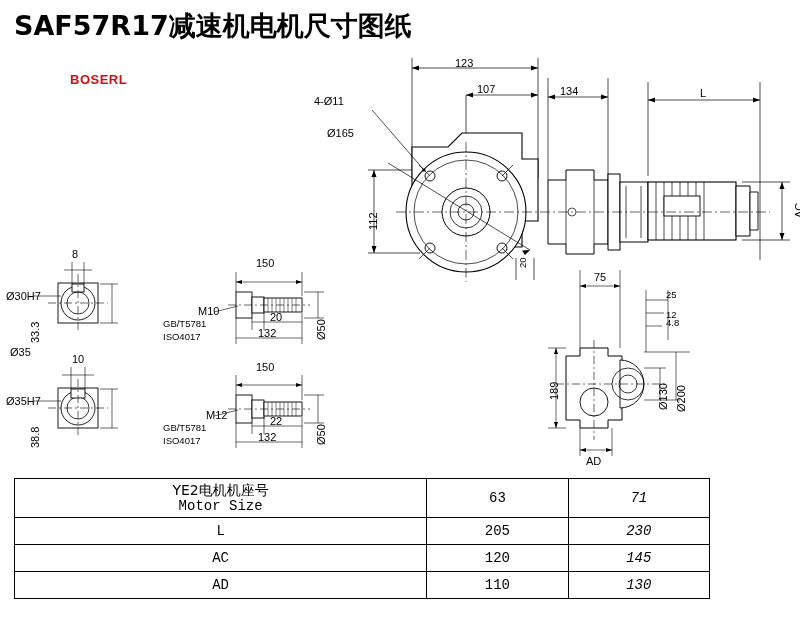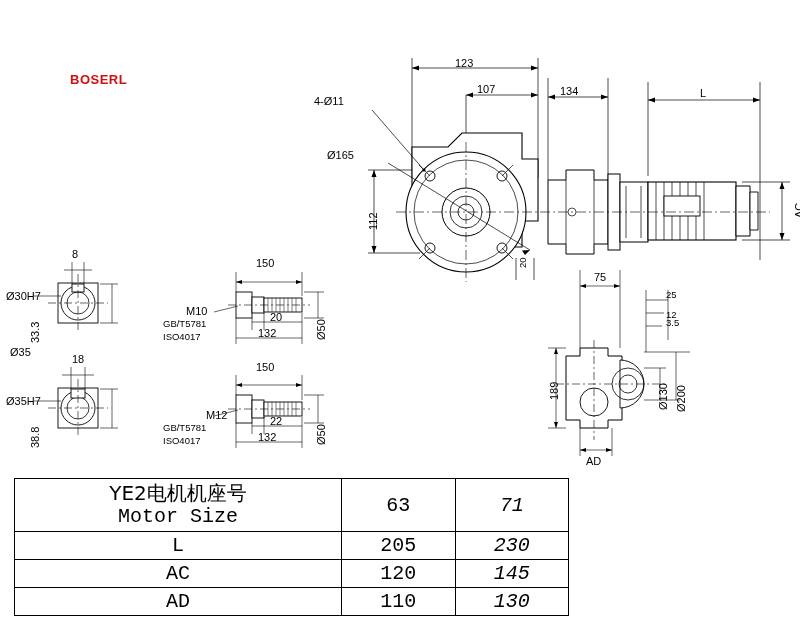--- a/index.html
+++ b/index.html
@@ -38,23 +38,23 @@
     white-space: nowrap;
     line-height: 1;
   }
   .lbl.sm { font-size: 9.5px; }
   .rot90 { transform-origin: left top; transform: rotate(-90deg); }
 
   
   table.spec {
     position: absolute;
     left: 14px; top: 478px;
-    width: 555px;
+    width: 696px;
     border-collapse: collapse;
-    font-size: 20px;
+    font-size: 14px;
   }
   table.spec td {
     border: 1px solid #000;
     text-align: center;
     padding: 2px 4px;
     height: 27px;
   }
   table.spec td.head2 {
     line-height: 1.15;
     padding: 3px 4px;
@@ -63,20 +63,21 @@
   table.spec .c2 { width: 118px; text-align: center; }
   table.spec .c3 { width: 118px; font-style: italic; }
   .cn { font-family: "DejaVu Sans", sans-serif; }
   .mono { font-family: "Liberation Mono", monospace; }
 </style>
 </head>
 <body>
 
 <div id="page">
 
+  <div class="title cn">SAF57R17减速机电机尺寸图纸</div>
   <div class="logo">BOSERL</div>
 
   <svg class="dwg" width="800" height="627" viewBox="0 0 800 627">
     <g fill="none" stroke="#000" stroke-width="1" stroke-linecap="butt">
 
       <g stroke-width="0.7">
         <line x1="412" y1="58" x2="412" y2="178"></line>
         <line x1="538" y1="58" x2="538" y2="178"></line>
         <line x1="412" y1="68" x2="538" y2="68"></line>
         <path d="M412 68 l7 -2.5 v5 z" fill="#000" stroke="none"></path>
@@ -378,44 +379,44 @@
 
     </g>
   </svg>
 
   <div class="lbl" style="left:455px; top:58px;">123</div>
   <div class="lbl" style="left:477px; top:84px;">107</div>
   <div class="lbl" style="left:560px; top:86px;">134</div>
   <div class="lbl" style="left:700px; top:88px;">L</div>
   <div class="lbl rot90" style="left:794px; top:218px;">AC</div>
   <div class="lbl" style="left:314px; top:96px;">4-Ø11</div>
-  <div class="lbl" style="left:327px; top:150px;">Ø165</div>
+  <div class="lbl" style="left:327px; top:128px;">Ø165</div>
   <div class="lbl rot90" style="left:368px; top:230px;">112</div>
   <div class="lbl sm rot90" style="left:518px; top:268px;">20</div>
 
   <div class="lbl" style="left:594px; top:272px;">75</div>
   <div class="lbl sm" style="left:666px; top:290px;">25</div>
   <div class="lbl sm" style="left:666px; top:310px;">12</div>
-  <div class="lbl sm" style="left:666px; top:318px;">3.5</div>
+  <div class="lbl sm" style="left:666px; top:318px;">4.8</div>
   <div class="lbl rot90" style="left:549px; top:400px;">189</div>
   <div class="lbl rot90" style="left:658px; top:410px;">Ø130</div>
   <div class="lbl rot90" style="left:676px; top:412px;">Ø200</div>
   <div class="lbl" style="left:586px; top:456px;">AD</div>
 
   <div class="lbl" style="left:72px; top:249px;">8</div>
   <div class="lbl" style="left:6px; top:291px;">Ø30H7</div>
   <div class="lbl rot90" style="left:30px; top:343px;">33.3</div>
   <div class="lbl" style="left:10px; top:347px;">Ø35</div>
 
-  <div class="lbl" style="left:72px; top:354px;">18</div>
+  <div class="lbl" style="left:72px; top:354px;">10</div>
   <div class="lbl" style="left:6px; top:396px;">Ø35H7</div>
   <div class="lbl rot90" style="left:30px; top:448px;">38.8</div>
 
   <div class="lbl" style="left:256px; top:258px;">150</div>
-  <div class="lbl" style="left:186px; top:306px;">M10</div>
+  <div class="lbl" style="left:198px; top:306px;">M10</div>
   <div class="lbl sm" style="left:163px; top:319px;">GB/T5781</div>
   <div class="lbl sm" style="left:163px; top:332px;">ISO4017</div>
   <div class="lbl" style="left:270px; top:312px;">20</div>
   <div class="lbl" style="left:258px; top:328px;">132</div>
   <div class="lbl rot90" style="left:316px; top:340px;">Ø50</div>
 
   <div class="lbl" style="left:256px; top:362px;">150</div>
   <div class="lbl" style="left:186px; top:410px;padding-left:20px;">M12</div>
   <div class="lbl sm" style="left:163px; top:423px;">GB/T5781</div>
   <div class="lbl sm" style="left:163px; top:436px;">ISO4017</div>

